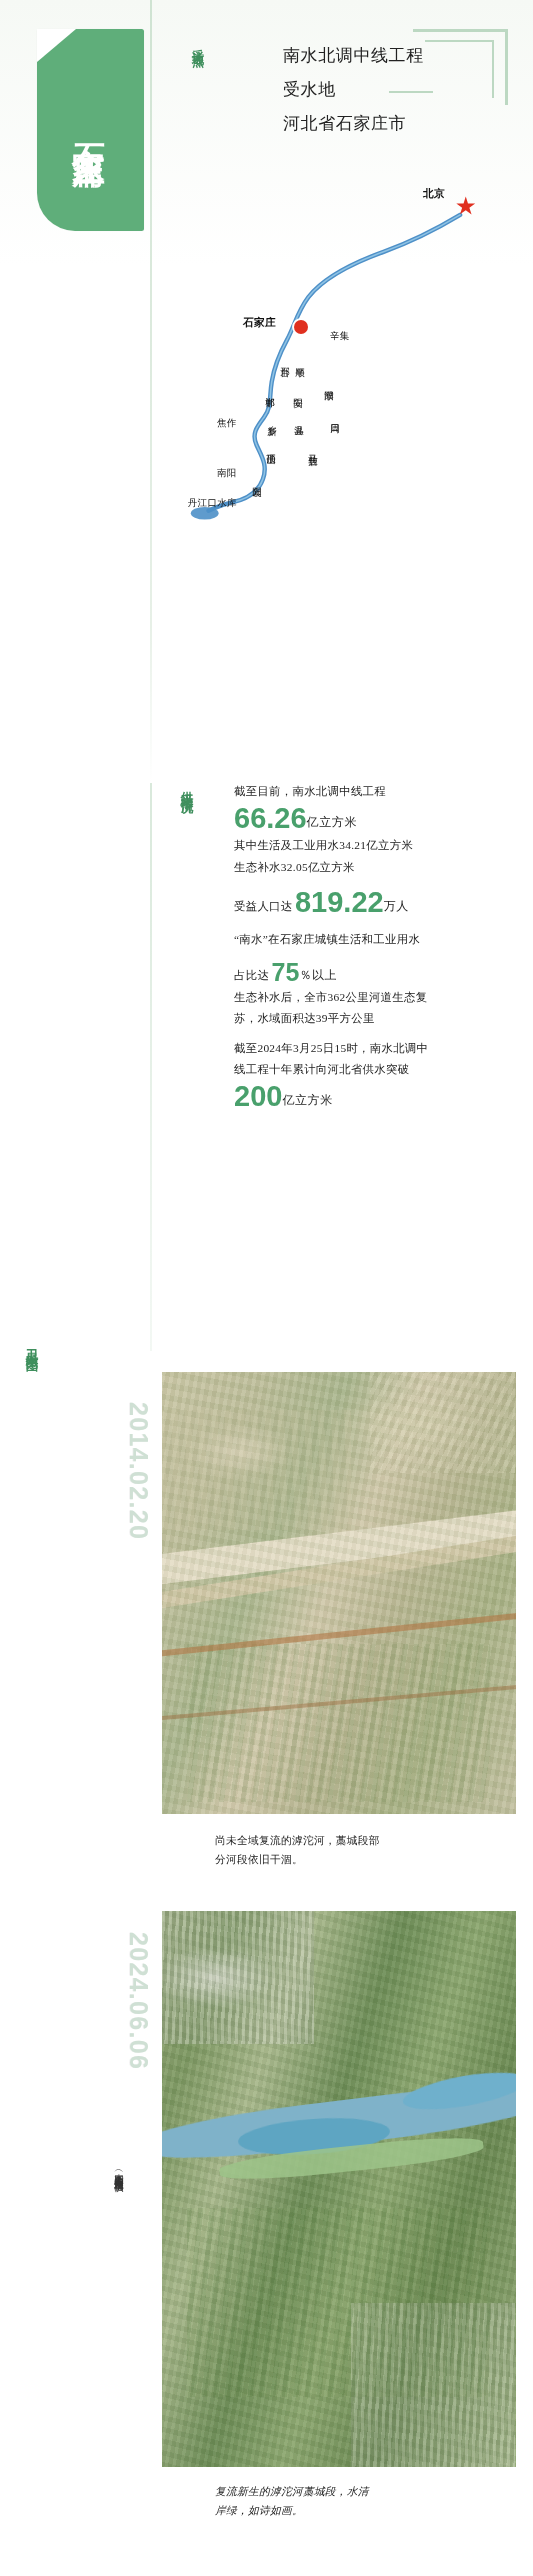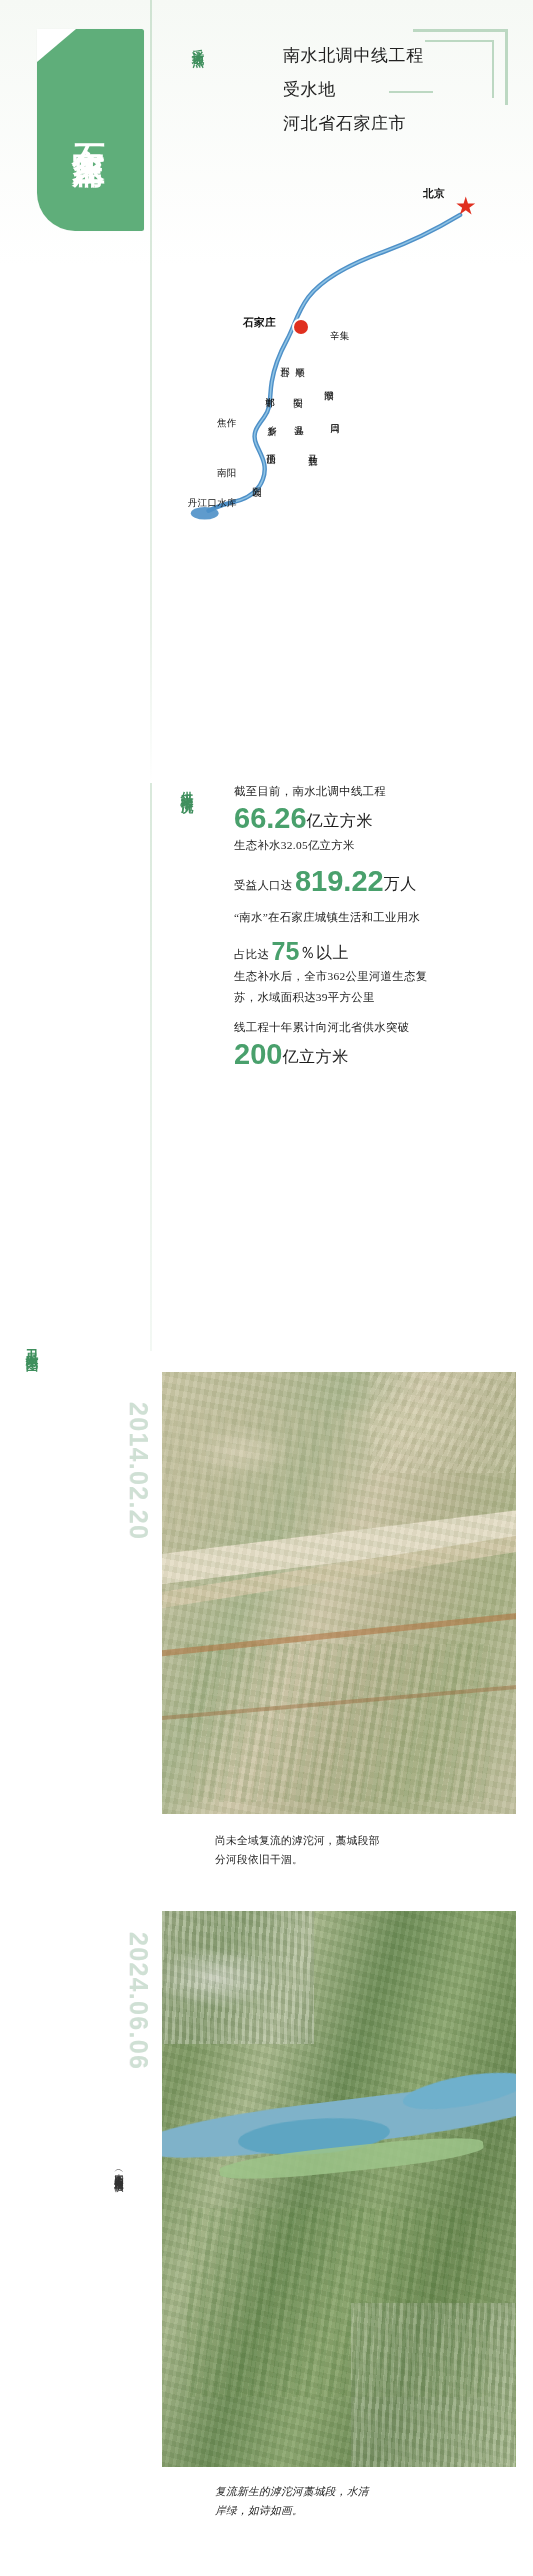--- a/index.html
+++ b/index.html
@@ -160,21 +160,21 @@
     color:#49a06c;
     font-size:29px;
     font-weight:700;
     letter-spacing:0;
     line-height:1.15;
     vertical-align:-2.5px;
     font-family:"Liberation Sans","DejaVu Sans",sans-serif;
   }
   .big-num.sm{font-size:25px;}
   .unit{
-    font-size:16px;
+    font-size:12px;
     color:#1d1d1d;
     letter-spacing:0.6px;
     text-align:center;
   }
   .stat-gap{height:8.8px;}
 
   
   .sat-label{
     position:absolute;
     left:23px; top:1339px;
@@ -312,36 +312,38 @@
     <div class="map-city" style="left:8.8px;top:315px;margin-left:16px;">丹江口水库</div>
     <div class="map-city vert" style="left:87px;top:297px;">襄阳</div>
   </div>
 
   <div class="supply-label">供受水情况</div>
   <div class="stats">
     <div class="stat-line">截至目前，南水北调中线工程</div>
     <div>
       <span class="big-num">66.26</span><span class="unit">亿立方米</span>
     </div>
+    <div class="stat-line">其中生活及工业用水34.21亿立方米</div>
     <div class="stat-line">生态补水32.05亿立方米</div>
     <div class="stat-gap"></div>
     <div>
       <span class="stat-line">受益人口达</span>
       <span class="big-num">819.22</span><span class="unit">万人</span>
     </div>
     <div class="stat-gap"></div>
     <div class="stat-line">“南水”在石家庄城镇生活和工业用水</div>
     <div class="stat-gap"></div>
     <div>
       <span class="stat-line">占比达</span>
       <span class="big-num sm">75</span><span class="unit">％以上</span>
     </div>
     <div class="stat-line">生态补水后，全市362公里河道生态复</div>
     <div class="stat-line">苏，水域面积达39平方公里</div>
     <div class="stat-gap"></div>
+    <div class="stat-line">截至2024年3月25日15时，南水北调中</div>
     <div class="stat-line">线工程十年累计向河北省供水突破</div>
     <div>
       <span class="big-num">200</span><span class="unit">亿立方米</span>
     </div>
   </div>
 
   <div class="sat-label">卫星对比图</div>
 
   <div class="date-stamp" style="left:124px;top:1402px;height:158px;">2014.02.20</div>
 

